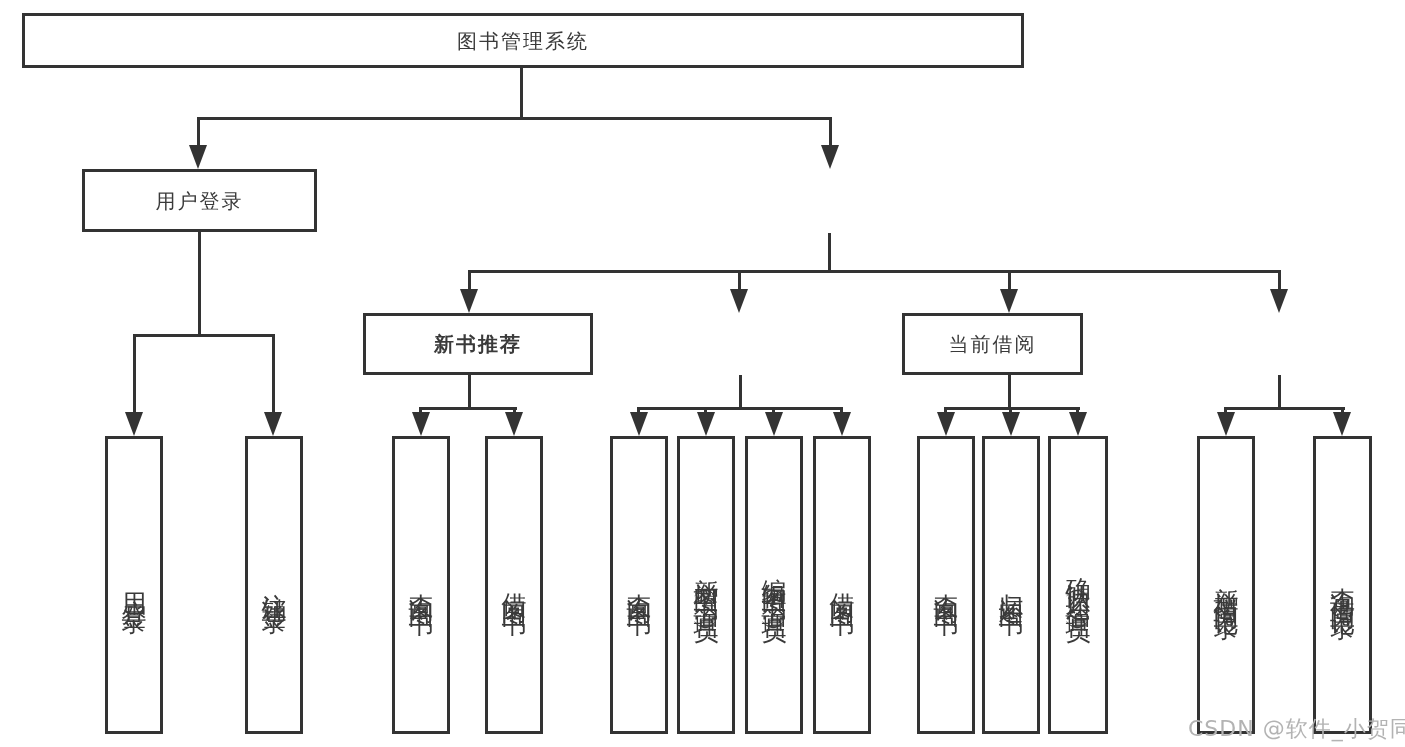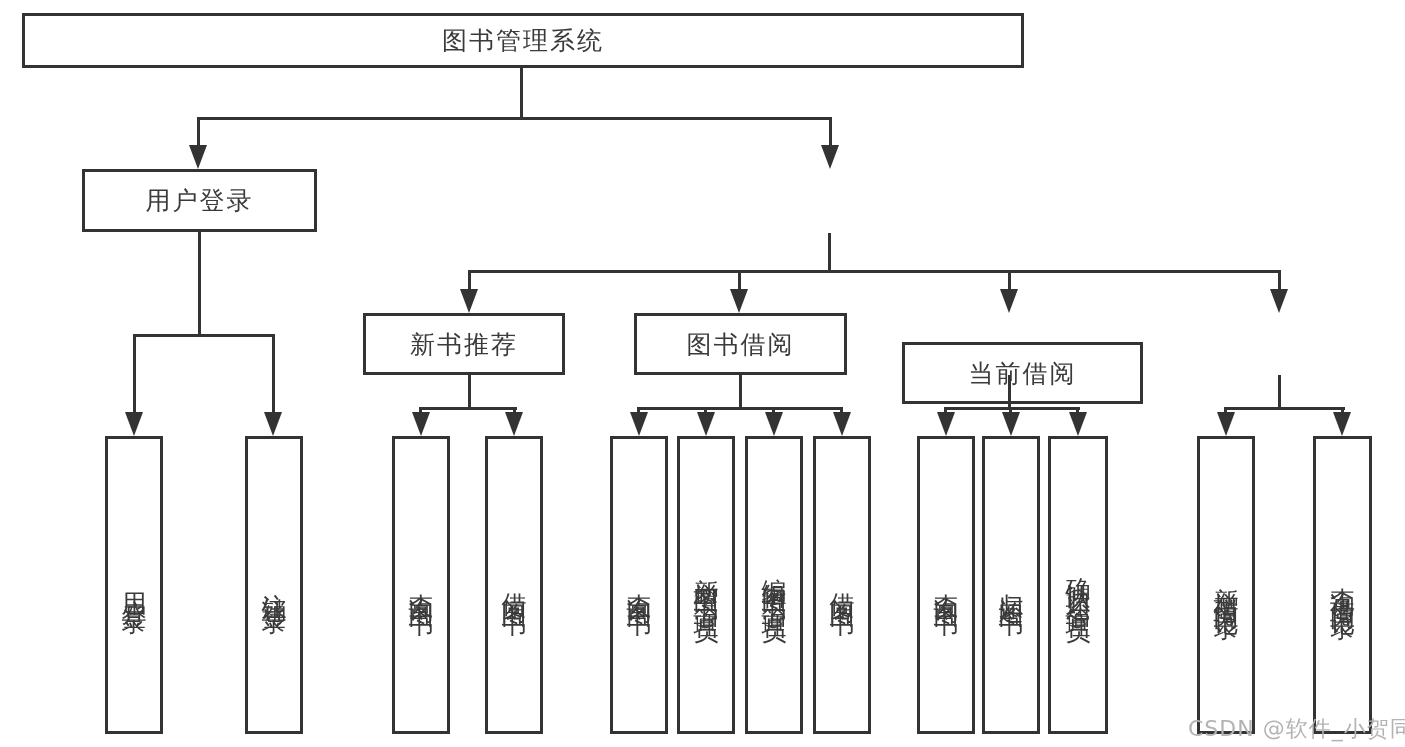--- a/index.html
+++ b/index.html
@@ -19,21 +19,21 @@
   .box {
     position: absolute;
     box-sizing: border-box;
     border: 3px solid #333333;
     background: #ffffff;
     display: flex;
     align-items: center;
     justify-content: center;
     color: #3a3a3a;
   }
-  .hbox { font-size: 25px; letter-spacing: 2px; line-height: 1; text-align: right; }
+  .hbox { font-size: 20px; letter-spacing: 2px; line-height: 1; text-align: right; }
   .vbox .vtext {
     writing-mode: vertical-rl;
     text-orientation: mixed;
     font-size: 25px;
     line-height: 1;
     letter-spacing: 6px;
   }
   .line {
     position: absolute;
     background: #333333;
@@ -88,27 +88,24 @@
   <div class="line" style="left:468px; top:270px; width:813px; height:3px;"></div>
   <div class="line" style="left:468px; top:270px; width:3px; height:24px;"></div>
   <div class="line" style="left:738px; top:270px; width:3px; height:24px;"></div>
   <div class="line" style="left:1008px; top:270px; width:3px; height:24px;"></div>
   <div class="line" style="left:1278px; top:270px; width:3px; height:24px;"></div>
   <div class="arrow" style="left:460px; top:289px;"></div>
   <div class="arrow" style="left:730px; top:289px;"></div>
   <div class="arrow" style="left:1000px; top:289px;"></div>
   <div class="arrow" style="left:1270px; top:289px;"></div>
 
-  <div class="box hbox" style="left:363px; top:313px; width:202px; height:62px;">
+  <div class="box hbox" style="left:363px; top:313px; width:230px; height:62px;font-weight:bold;">
     <span>新书推荐</span>
   </div>
-  <div class="box hbox" style="left:634px; top:313px; width:213px; height:62px;">
-    <span>图书借阅</span>
-  </div>
-  <div class="box hbox" style="left:902px; top:313px; width:241px; height:62px;margin-top:29px;">
+  <div class="box hbox" style="left:902px; top:313px; width:181px; height:62px;">
     <span>当前借阅</span>
   </div>
 
   <div class="line" style="left:468px; top:375px; width:3px; height:34px;"></div>
   <div class="line" style="left:419px; top:407px; width:98px; height:3px;"></div>
   <div class="line" style="left:419px; top:407px; width:3px; height:10px;"></div>
   <div class="line" style="left:513px; top:407px; width:3px; height:10px;"></div>
   <div class="arrow" style="left:412px; top:412px;"></div>
   <div class="arrow" style="left:505px; top:412px;"></div>
 

